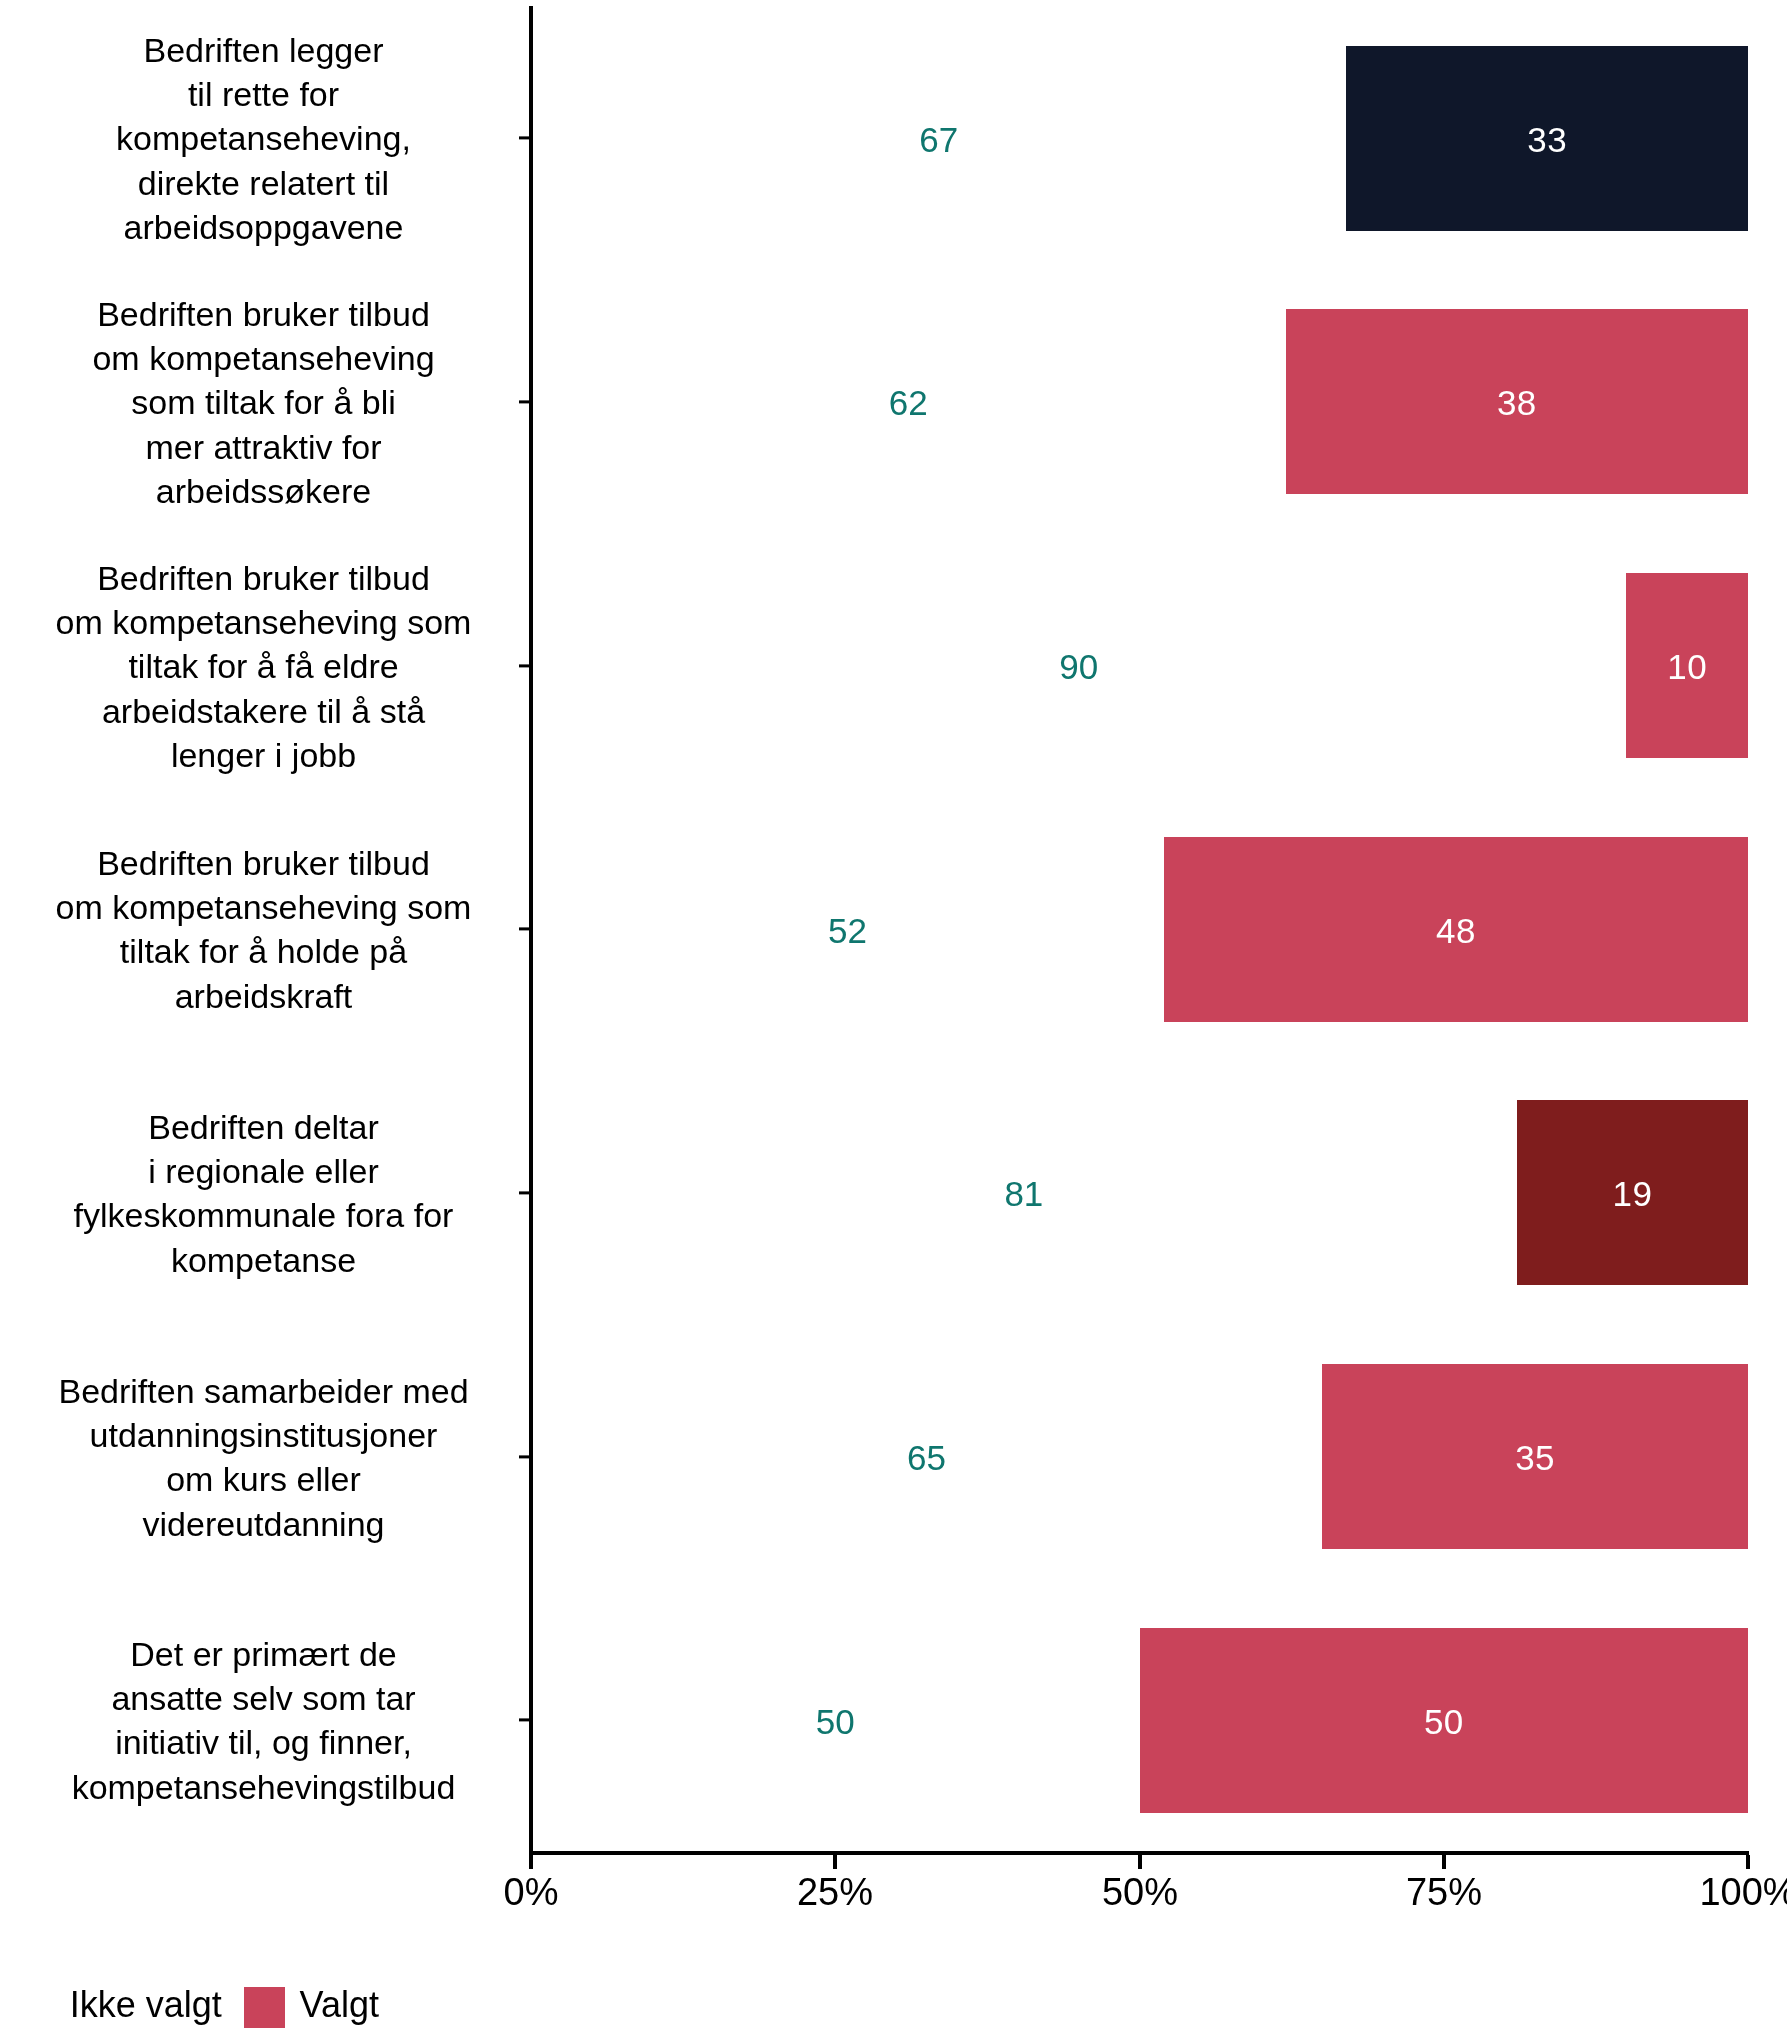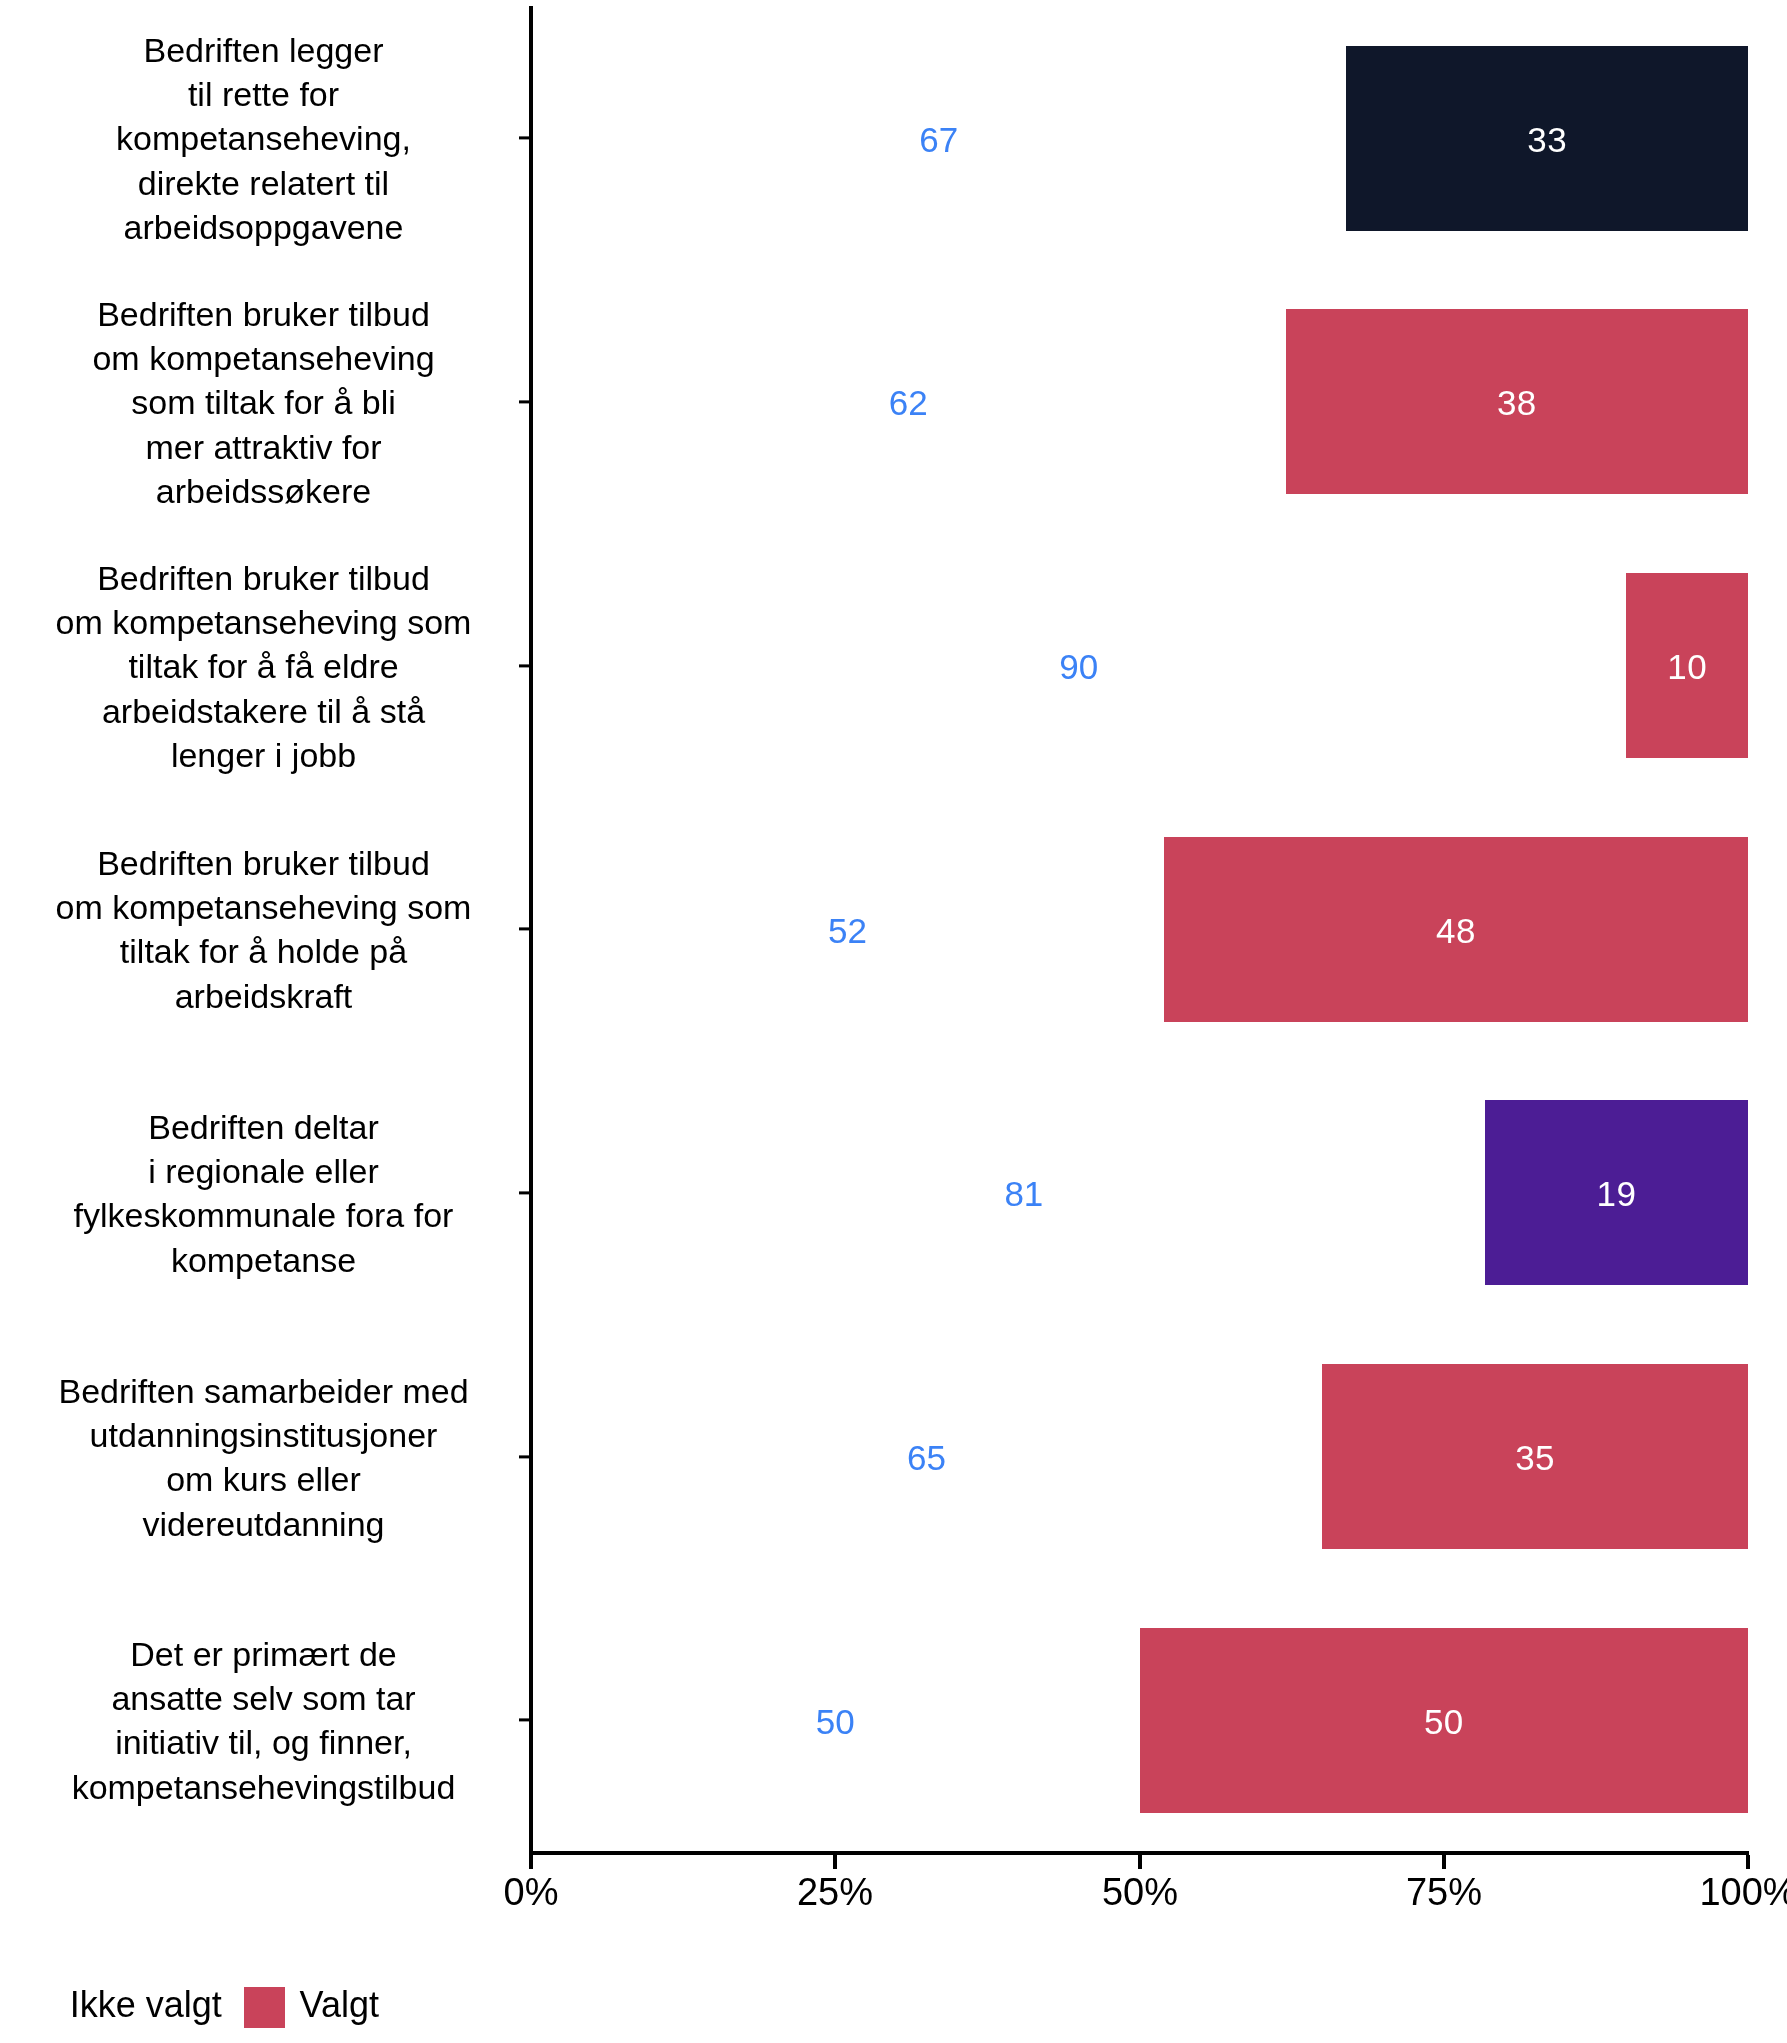--- a/index.html
+++ b/index.html
@@ -78,21 +78,21 @@
     text-align: center;
     color: #ffffff;
     font-size: 35px;
     line-height: 1;
     letter-spacing: 0.4px;
   }
   .left-value {
     position: absolute;
     top: 50%;
     transform: translateY(-50%);
-    color: #3b82f6;
+    color: #0f766e;
     font-size: 35px;
     line-height: 1;
     text-align: center;
     width: 96px;
   }
   .cat-label-wrap {
     position: absolute;
     left: 8px;
     width: 511px;
     text-align: center;
@@ -202,21 +202,21 @@
           </div>
           <div class="left-value" style="left: calc(45% - 48px);">90</div>
         </div>
         <div class="row" style="top: 831px; height: 185px;">
           <div class="bar" style="width: 48%; background: rgb(201, 67, 90);">
             <div class="bar-value">48</div>
           </div>
           <div class="left-value" style="left: calc(26% - 48px);">52</div>
         </div>
         <div class="row" style="top: 1094px; height: 185px;">
-          <div class="bar" style="width: 19%; background: #4c1d95; padding-left: 32px;">
+          <div class="bar" style="width: 19%; background: #7f1d1d;">
             <div class="bar-value">19</div>
           </div>
           <div class="left-value" style="left: calc(40.5% - 48px);">81</div>
         </div>
         <div class="row" style="top: 1358px; height: 185px;">
           <div class="bar" style="width: 35%; background: rgb(201, 67, 90);">
             <div class="bar-value">35</div>
           </div>
           <div class="left-value" style="left: calc(32.5% - 48px);">65</div>
         </div>

